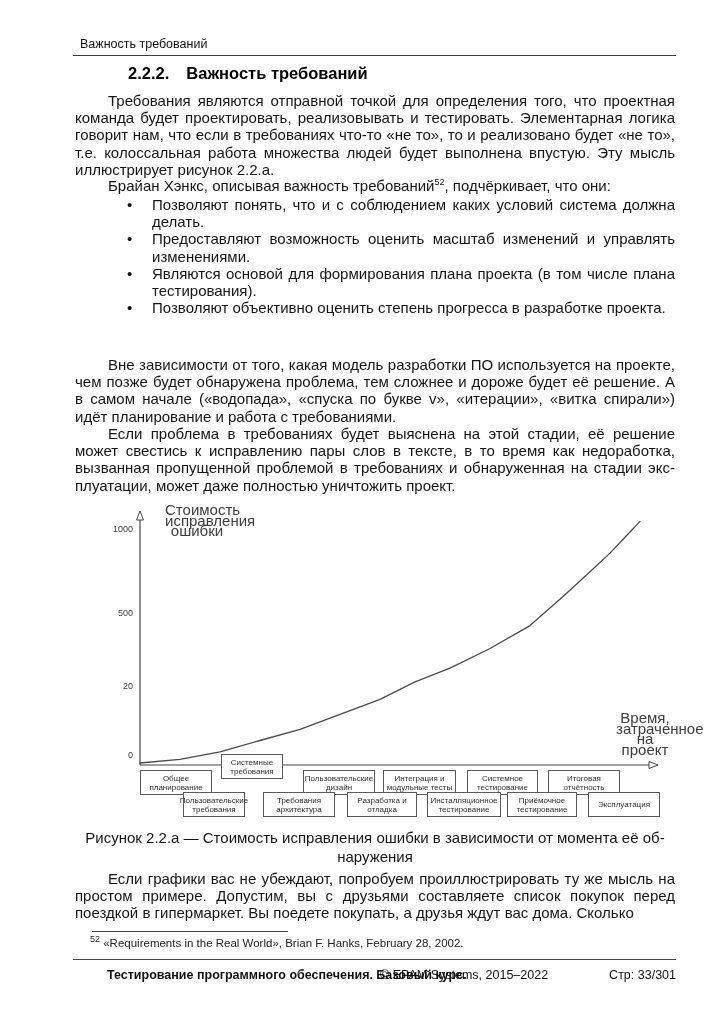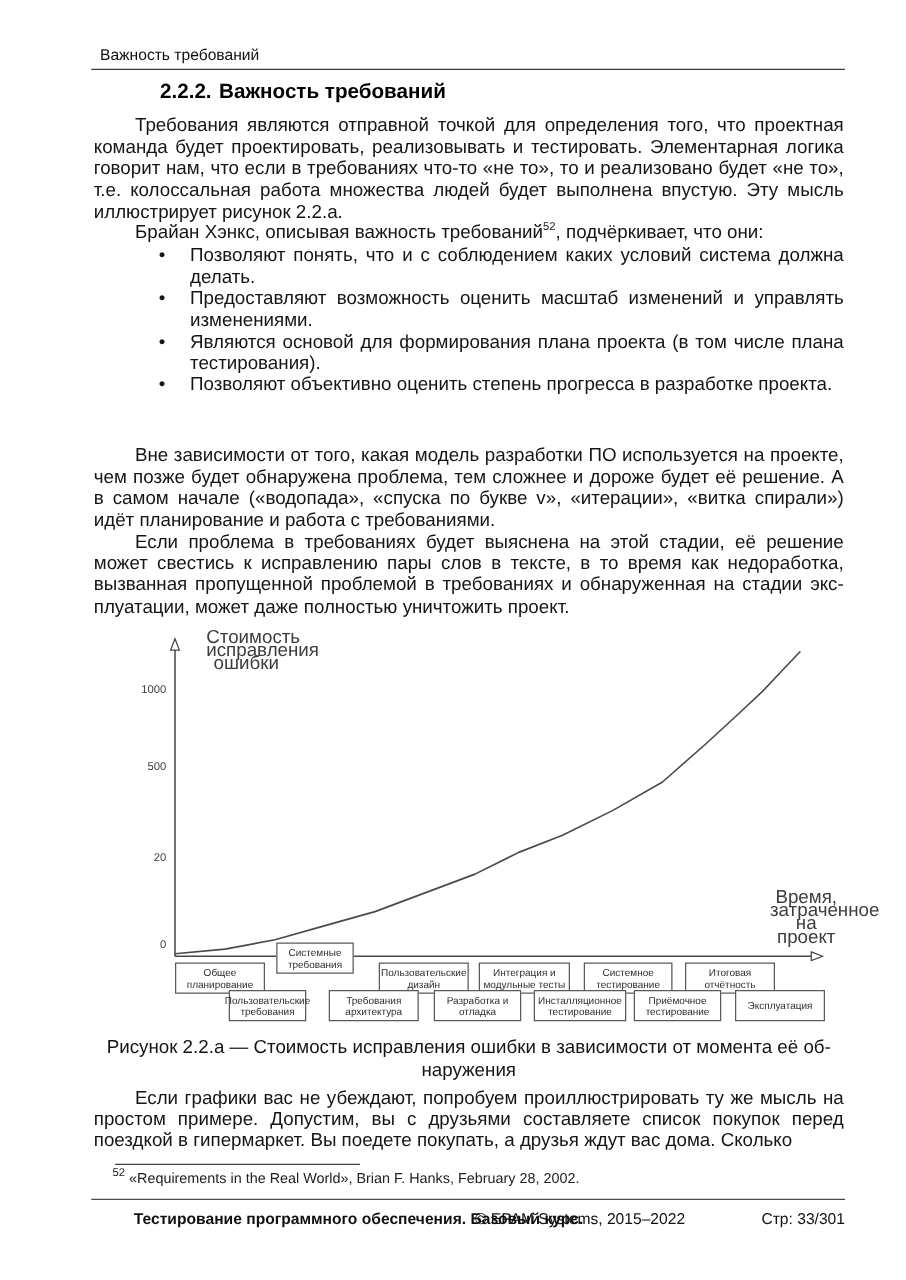--- a/index.html
+++ b/index.html
@@ -9,21 +9,21 @@
     font-family: "Liberation Sans", sans-serif;
     color: #1a1a1a;
     overflow: hidden;
   }
   .abs { position: absolute; }
 
   .running-head { left: 80px; top: 37px; font-size: 12.5px; color: #111; }
   .head-rule { left: 73px; top: 55px; width: 603px; border-top: 1.5px solid #3c3c3c; }
 
   .section-heading { left: 128px; top: 64px; font-size: 16.5px; font-weight: bold; color: #000; }
-  .section-heading .num { display: inline-block; margin-right: 6px; }
+  .section-heading .num { display: inline-block; margin-right: 17px; }
 
   .copy {
     left: 75px; width: 600px;
     font-size: 15px; line-height: 17.2px;
     text-align: justify; hyphens: manual;
     color: #151515;
   }
   .indent { text-indent: 33px; }
 
   .bullets { left: 75px; width: 600px; font-size: 15px; line-height: 17.2px; text-align: justify; color: #151515; list-style: none; padding-left: 77px; }
@@ -84,21 +84,21 @@
     <line x1="67" y1="14" x2="67" y2="260" stroke="#464646" stroke-width="1.2"></line>
     <line x1="67" y1="260" x2="577" y2="260" stroke="#464646" stroke-width="1.2"></line>
     <path d="M63.5 15 L67 6 L70.5 15 Z" fill="#ffffff" stroke="#464646" stroke-width="1"></path>
     <path d="M576 256.5 L585 260 L576 263.5 Z" fill="#ffffff" stroke="#464646" stroke-width="1"></path>
     <path d="M67.0 258.0 L107.0 254.3 L147.0 246.8 L187.0 235.5 L227.0 224.3 L267.0 209.3 L307.0 194.3 L342.0 176.9 L377.0 163.2 L417.0 143.5 L457.0 120.6 L492.0 89.8 L517.0 66.8 L537.0 48.1 L552.0 32.2 L567.0 16.4" fill="none" stroke="#4a4a4a" stroke-width="1.3" stroke-linecap="round" stroke-linejoin="round"></path>
   </svg>
 
   <div class="chart-label y-title">Стоимость исправления ошибки</div>
   <div class="chart-label x-title">Время, затраченное на проект</div>
 
-  <div class="ytick" style="top:41px">1000</div>
+  <div class="ytick" style="top:19px">1000</div>
   <div class="ytick" style="top:103px">500</div>
   <div class="ytick" style="top:176px">20</div>
   <div class="ytick" style="top:245px">0</div>
 
   <div class="phase" style="left:67px;  top:265px; width:72px">Общее планирование</div>
   <div class="phase" style="left:148px; top:249px; width:62px">Системные требования</div>
   <div class="phase" style="left:230px; top:265px; width:72px">Пользовательские дизайн</div>
   <div class="phase" style="left:310px; top:265px; width:73px">Интеграция и модульные тесты</div>
   <div class="phase" style="left:394px; top:265px; width:71px">Системное тестирование</div>
   <div class="phase" style="left:475px; top:265px; width:72px">Итоговая отчётность</div>

